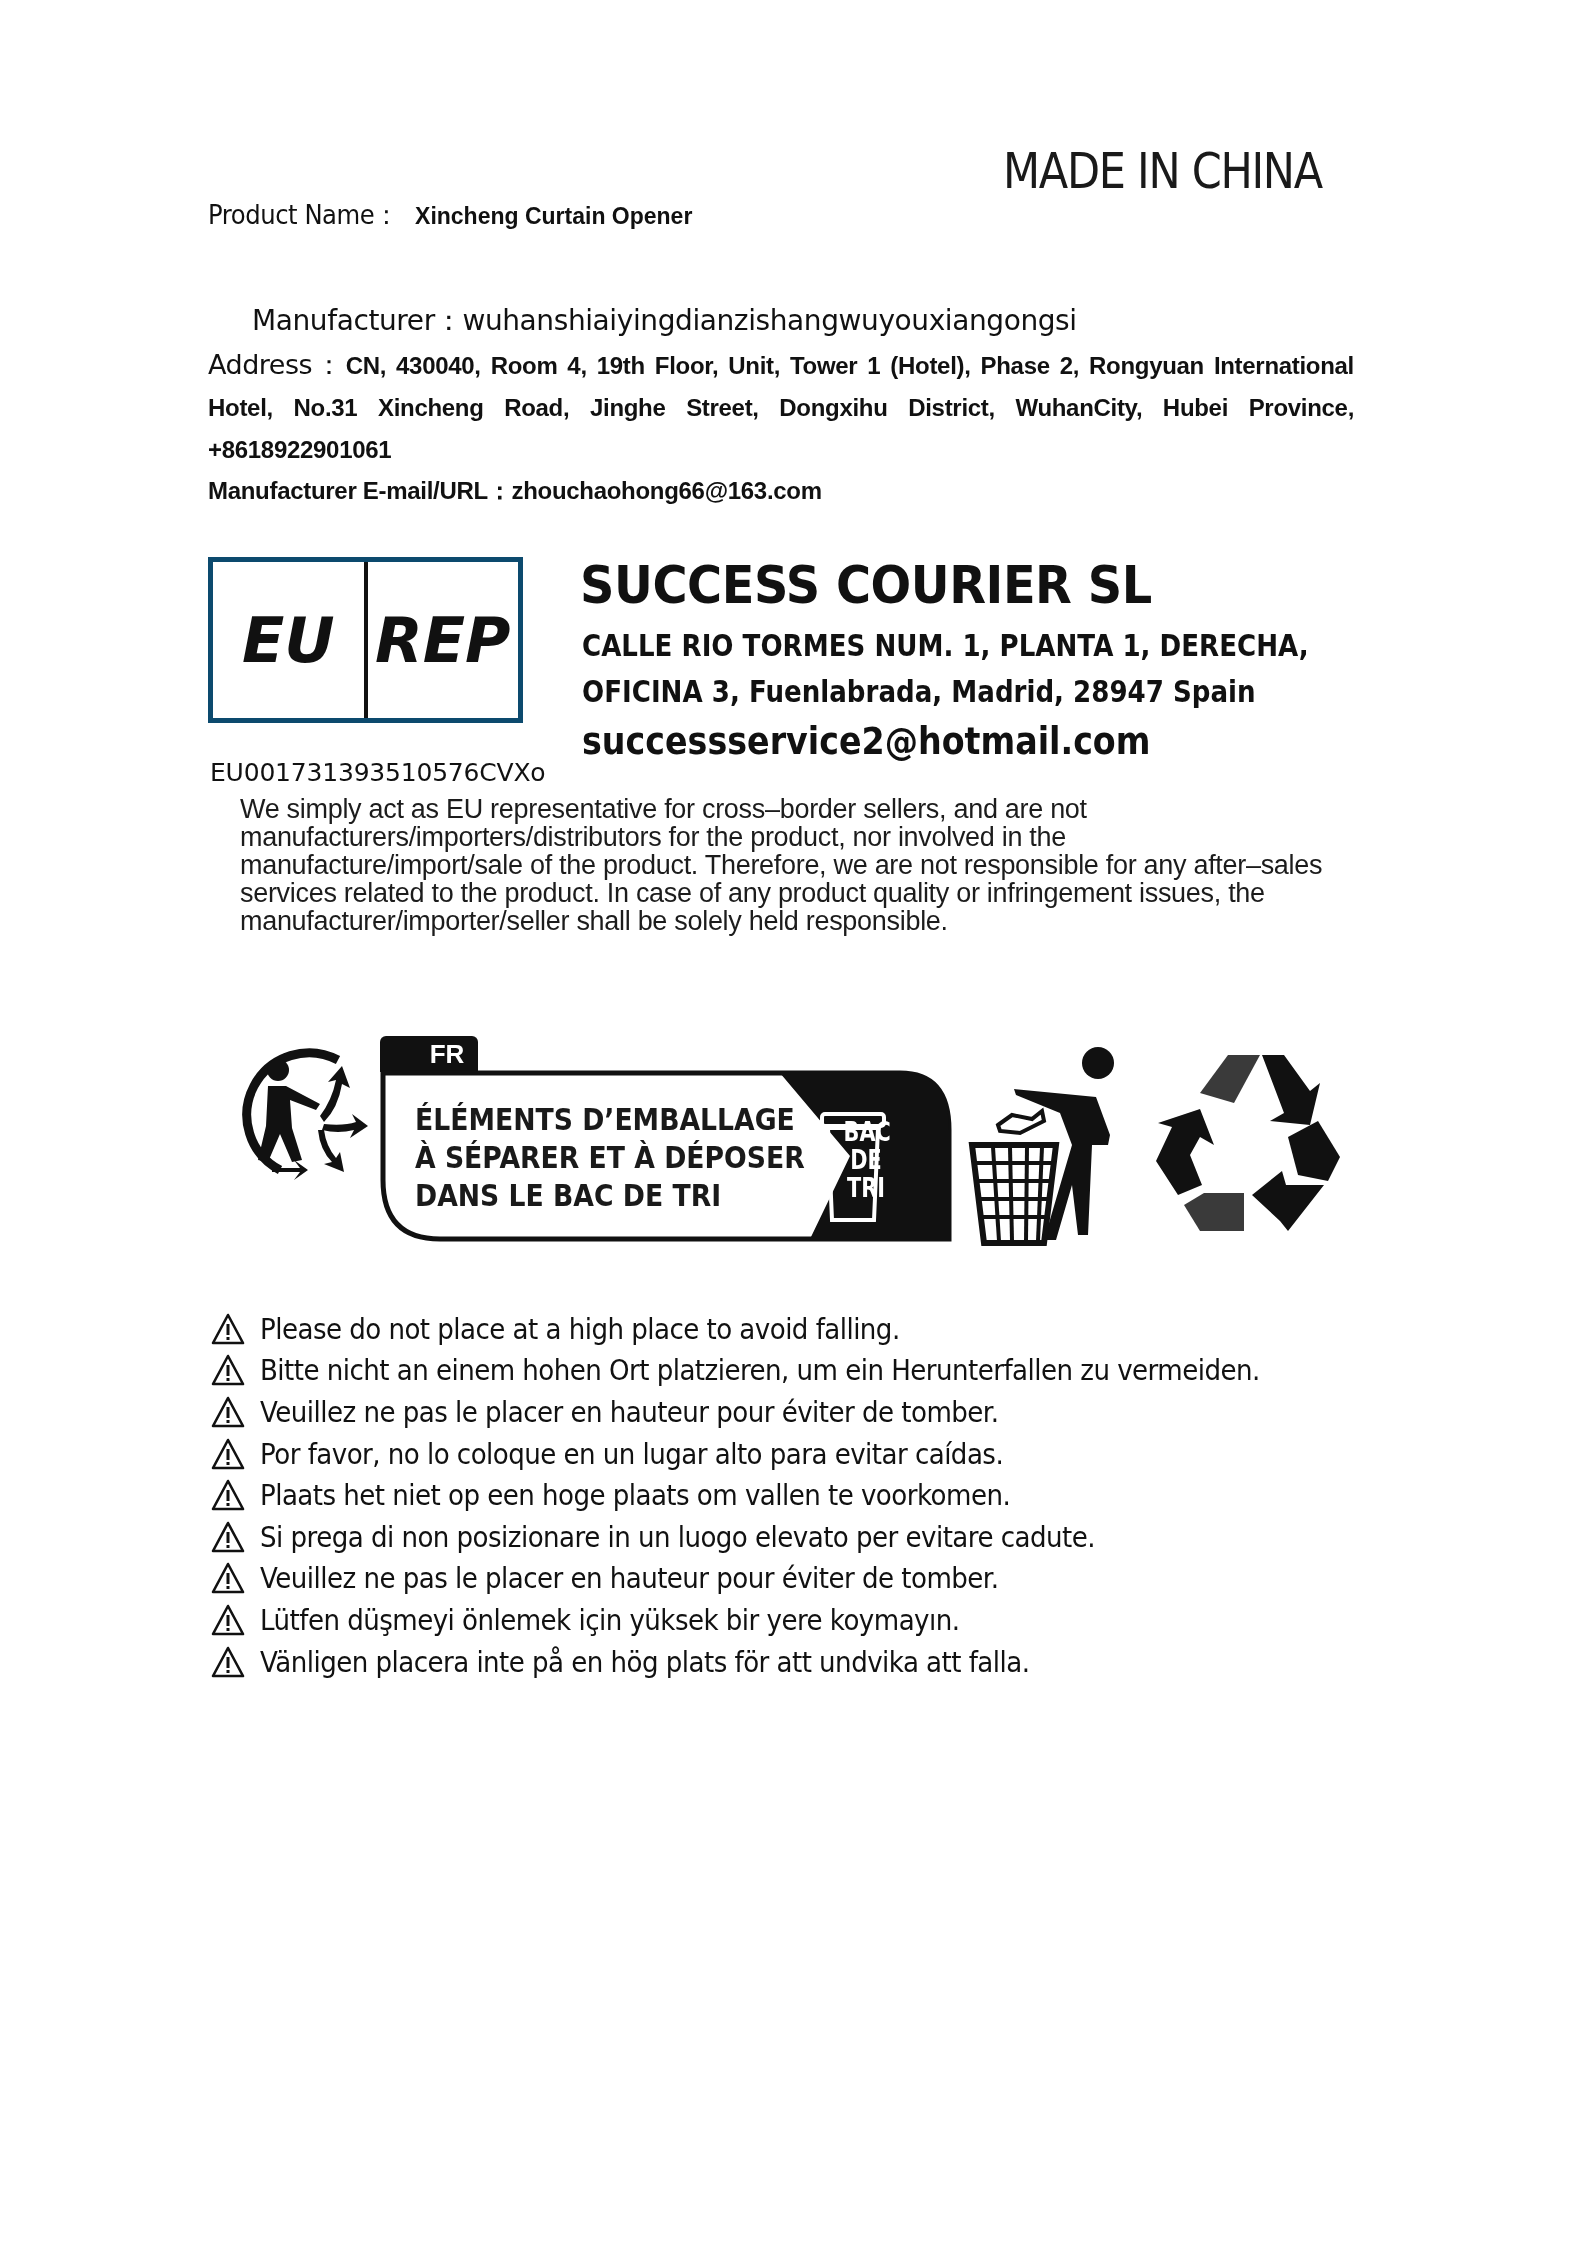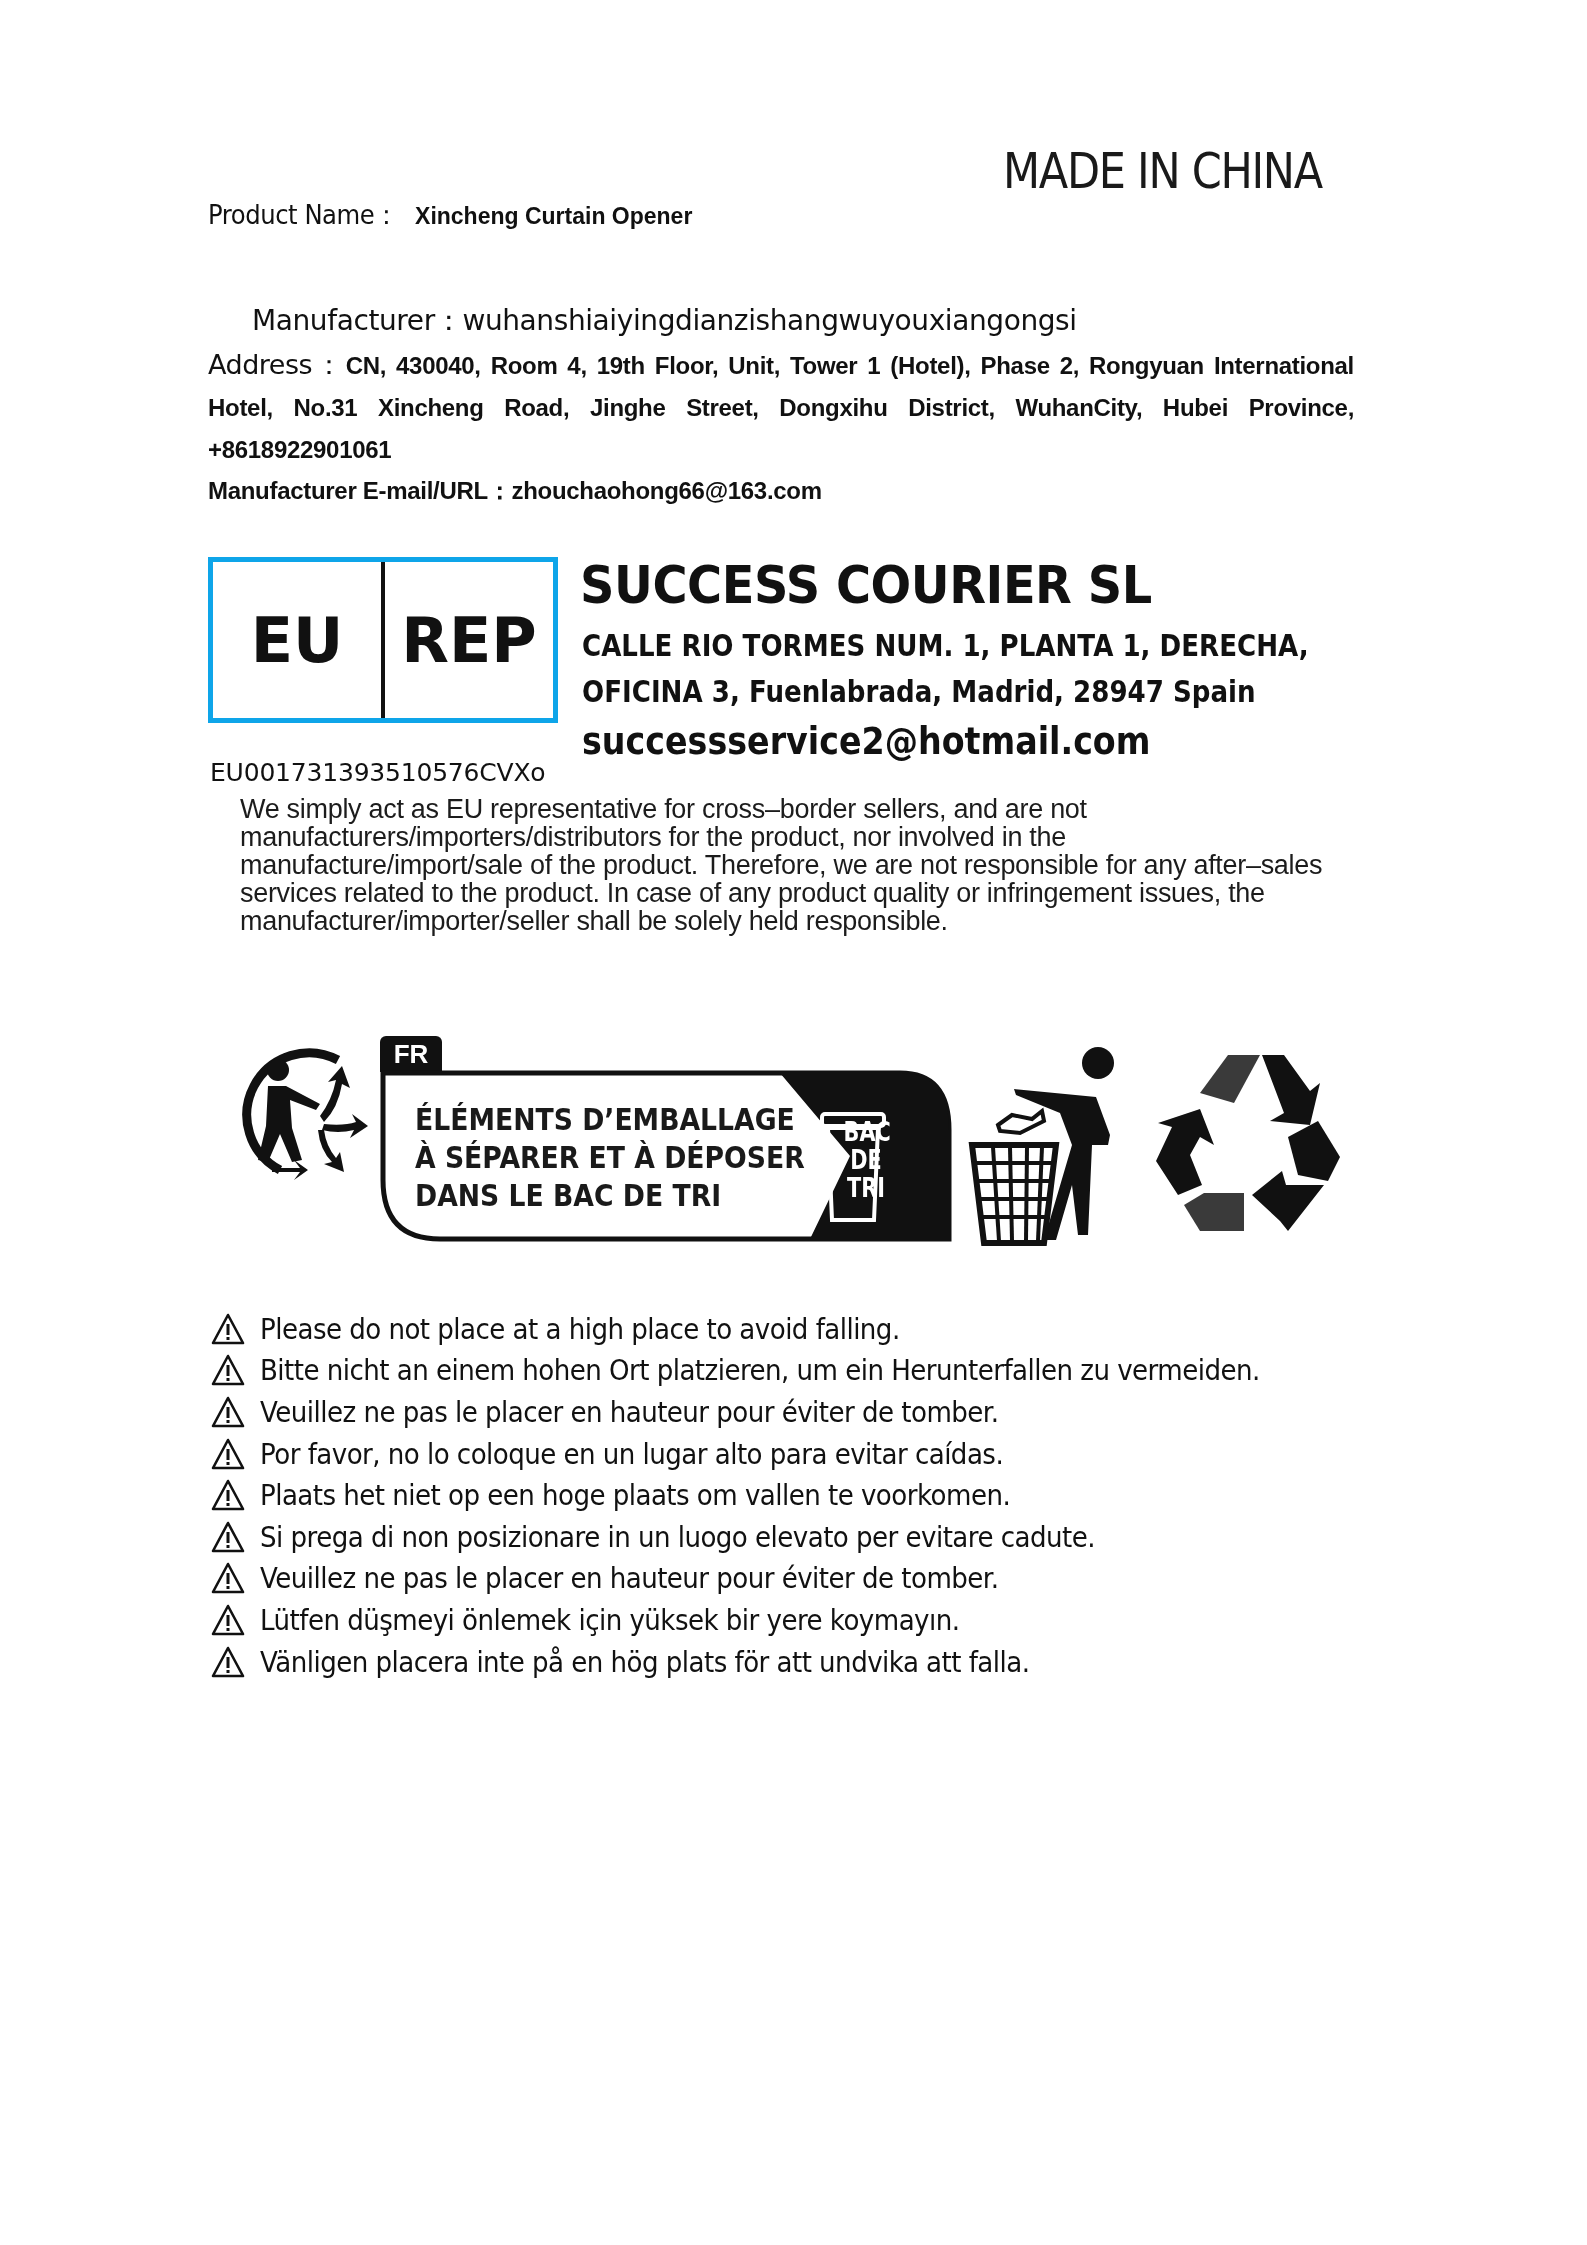--- a/index.html
+++ b/index.html
@@ -18,39 +18,40 @@
     .mfr { left: 208px; top: 302px; font-size: 28px; white-space: nowrap; font-family: "DejaVu Sans", sans-serif; letter-spacing: -0.4px; margin-left: 44px; }
     .addr {
       left: 208px; top: 344px; width: 1146px; font-size: 24px; font-weight: bold; line-height: 42px;
       text-align: justify; text-align-last: left; letter-spacing: -0.3px;
     }
     .addr .lbl { font-family: "DejaVu Sans", sans-serif; font-weight: normal; font-size: 27px; letter-spacing: -0.5px; }
     .email { left: 208px; top: 475px; font-size: 24px; font-weight: bold; white-space: nowrap; letter-spacing: -0.3px; }
 
     
     .eubox {
-      left: 208px; top: 557px; width: 350px; height: 166px; border: 5px solid #0ea5e9; box-sizing: border-box;
+      left: 208px; top: 557px; width: 315px; height: 166px; border: 5px solid #0c4a6e; box-sizing: border-box;
       display: flex;
+      font-style: italic;
     }
     .eubox .cell { flex: 1; display: flex; align-items: center; justify-content: center; font-size: 62px; font-weight: bold; font-family: "DejaVu Sans", sans-serif; }
     .eubox .cell + .cell { border-left: 4px solid #111; }
     .eucode { left: 210px; top: 758px; font-size: 25px; letter-spacing: -0.2px; font-family: "DejaVu Sans", sans-serif; text-align: center; }
     .courier-name { left: 580px; top: 555px; font-size: 52px; font-weight: bold; letter-spacing: -0.5px; font-family: "DejaVu Sans", sans-serif; transform: scaleX(0.92); transform-origin: left; }
     .courier-a1 { left: 582px; top: 628px; font-size: 30px; font-weight: bold; font-family: "DejaVu Sans", sans-serif; transform: scaleX(0.87); transform-origin: left; white-space: nowrap; }
     .courier-a2 { left: 582px; top: 674px; font-size: 30px; font-weight: bold; font-family: "DejaVu Sans", sans-serif; transform: scaleX(0.87); transform-origin: left; white-space: nowrap; }
     .courier-mail { left: 582px; top: 720px; font-size: 37px; font-weight: bold; font-family: "DejaVu Sans", sans-serif; transform: scaleX(0.9); transform-origin: left; white-space: nowrap; }
 
     .disclaimer {
       left: 240px; top: 795px; width: 1110px; font-size: 27px; line-height: 28px; color: #1c1c1c;
       letter-spacing: -0.3px;
     }
 
     
     .triman { left: 220px; top: 1030px; width: 150px; height: 160px; }
-    .fr-tag { left: 380px; top: 1036px; width: 62px; height: 36px; background: #111; color: #fff; font-weight: bold; font-size: 26px; display: flex; align-items: center; justify-content: center; border-radius: 6px 6px 0 0; }
+    .fr-tag { left: 380px; top: 1036px; width: 62px; height: 36px; background: #111; color: #fff; font-weight: bold; font-size: 26px; display: flex; align-items: center; justify-content: center; border-radius: 6px 6px 0 0; padding-left: 36px; }
     .info-banner { left: 380px; top: 1070px; width: 572px; height: 172px; }
     .info-text {
       left: 415px; top: 1100px; font-size: 31px; font-weight: bold; line-height: 38px; color: #1a1a1a;
       transform: scaleX(0.86); transform-origin: left top; white-space: nowrap; font-family: "DejaVu Sans", sans-serif;
     }
     .bin-text { left: 838px; top: 1118px; width: 56px; color: #fff; font-weight: bold; font-size: 26px; line-height: 28px; text-align: center; font-family: "DejaVu Sans", sans-serif; transform: scaleX(0.8); }
     .tidyman { left: 960px; top: 1035px; width: 180px; height: 215px; }
     .recycle { left: 1148px; top: 1045px; width: 200px; height: 190px; }
 
     

